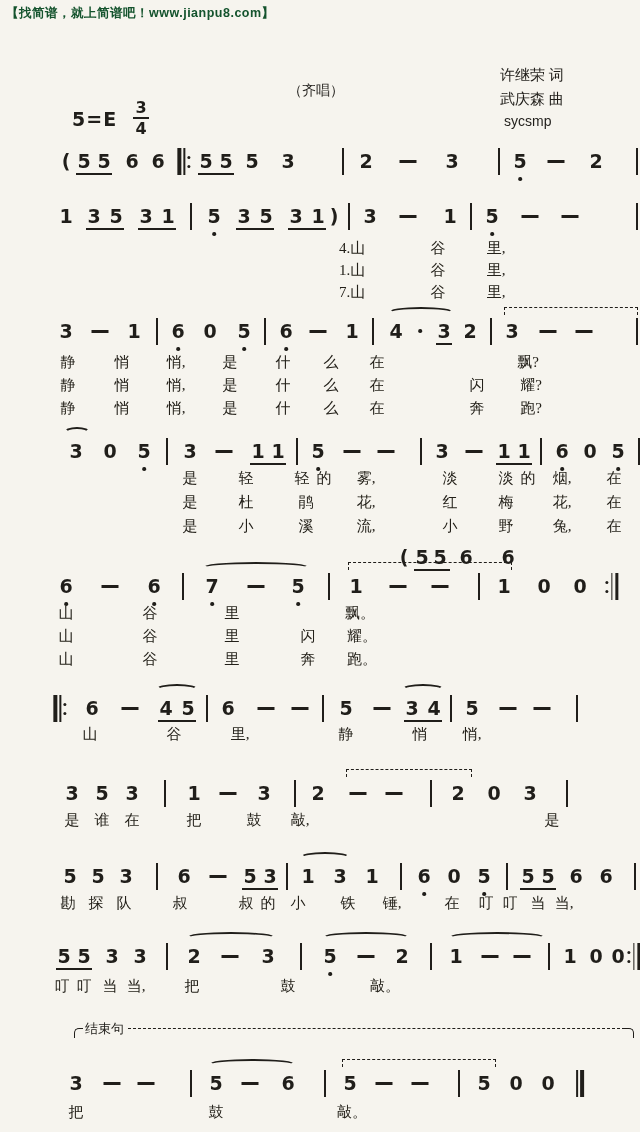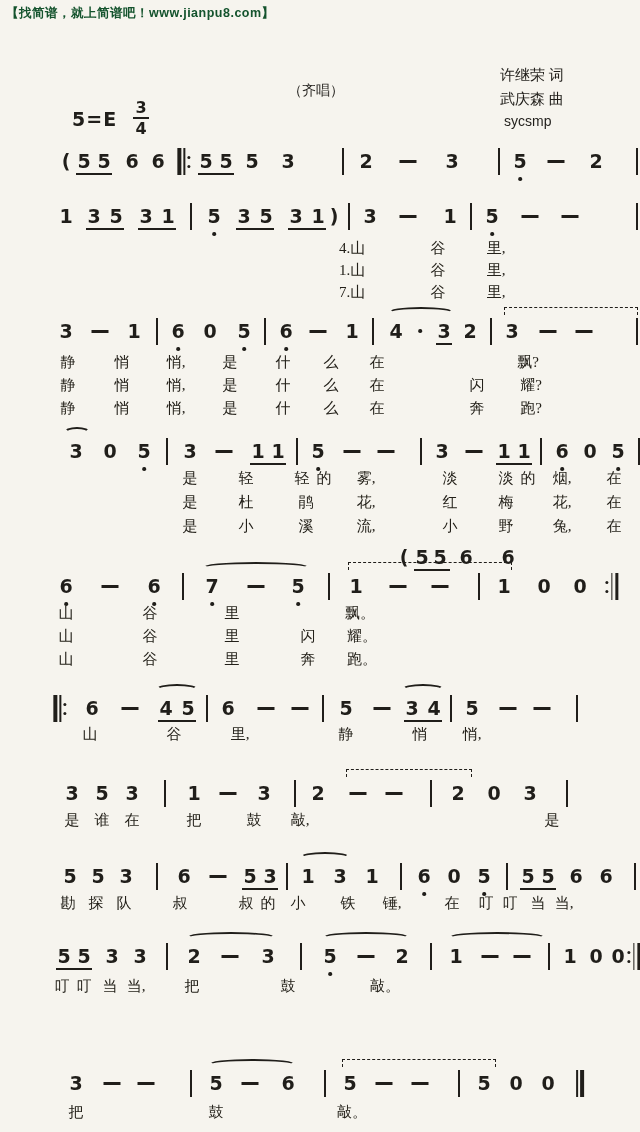--- a/index.html
+++ b/index.html
@@ -46,20 +46,26 @@
   <div class="wm">【找简谱，就上简谱吧！www.jianpu8.com】</div>
   <div class="subtitle">（齐唱）</div>
   <div class="credit" style="top:66px">许继荣 词</div>
   <div class="credit" style="top:90px">武庆森 曲</div>
   <div class="credit" style="top:113px;left:504px;font-family:'Liberation Sans',sans-serif;font-size:14px">sycsmp</div>
   <div class="key">5=E</div>
   <div class="meter">
     <div>3</div>
     <div class="bar"></div>
     <div>4</div>
+  </div>
+  <div class="ending">
+    <div class="ehl"></div>
+    <span class="elabel">结束句</span>
+    <div class="eline"></div>
+    <div class="ehr"></div>
   </div>
 <div class="note paren" style="left: 66px; top: 150px;">(</div>
     <div class="note" style="left: 84px; top: 150px;">5</div>
     <div class="note" style="left: 104px; top: 150px;">5</div>
     <div class="note" style="left: 132px; top: 150px;">6</div>
     <div class="note" style="left: 158px; top: 150px;">6</div>
     <div class="rpt" style="left: 184px; top: 148px;">
       <div class="bthick"></div>
       <div class="bthin"></div>
       <div class="rdots">

